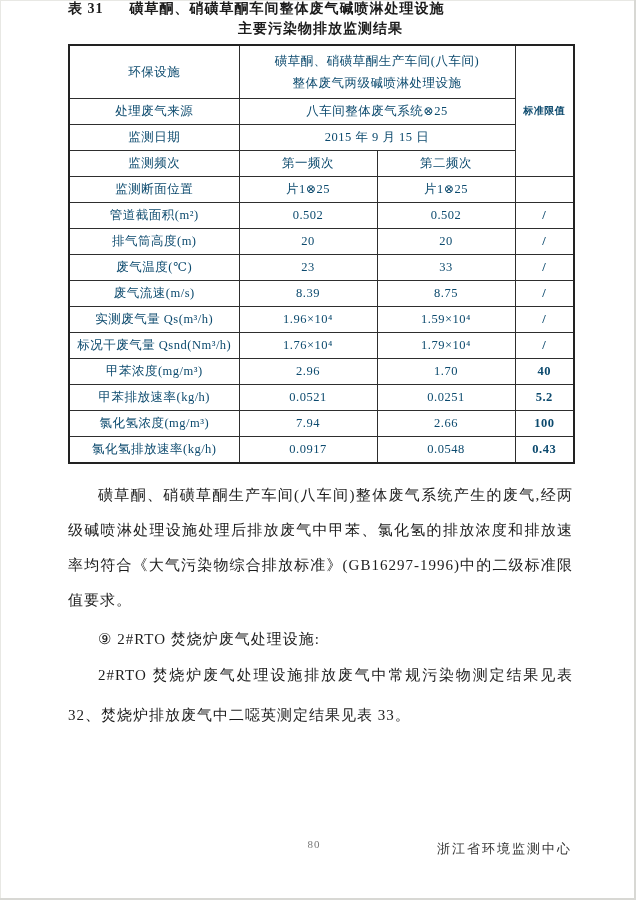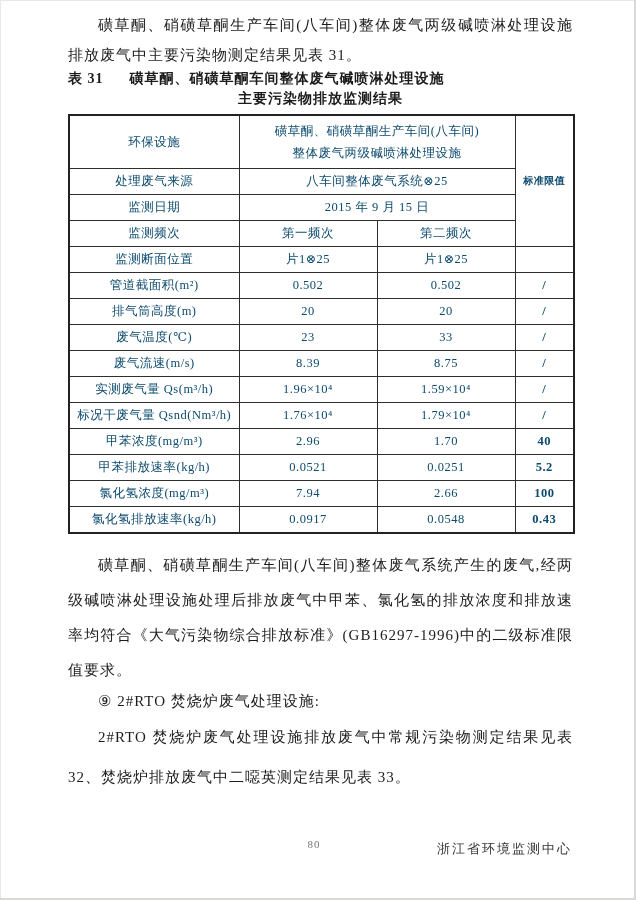--- a/index.html
+++ b/index.html
@@ -86,21 +86,21 @@
   .facility-val div{line-height:22px;}
   .para{
     margin-top:14px;
     font-size:15px;
     line-height:35px;
     letter-spacing:1px;
     text-indent:2em;
     text-align:justify;
   }
   .heading-line2{
-    margin-top:4px;
+    margin-top:12px;
     font-size:15px;
     letter-spacing:1px;
     text-indent:2em;
     white-space:nowrap;
   }
   .para2{
     margin-top:6px;
     font-size:15px;
     line-height:40px;
     letter-spacing:1px;
@@ -127,21 +127,20 @@
 </style>
 </head>
 <body>
 
 <div class="page">
 
 
   <div class="content">
 
 
-    <div class="intro">磺草酮、硝磺草酮生产车间(八车间)整体废气两级碱喷淋处理设施排放废气中主要污染物测定结果见表 31。</div>
 
     <div class="tbl-caption">
       <span class="tbl-label">表 31</span><span>磺草酮、硝磺草酮车间整体废气碱喷淋处理设施</span>
     </div>
     <div class="tbl-caption2">主要污染物排放监测结果</div>
 
     <table class="monitor">
       <colgroup>
           <col style="width:170px">
           <col style="width:138px">

